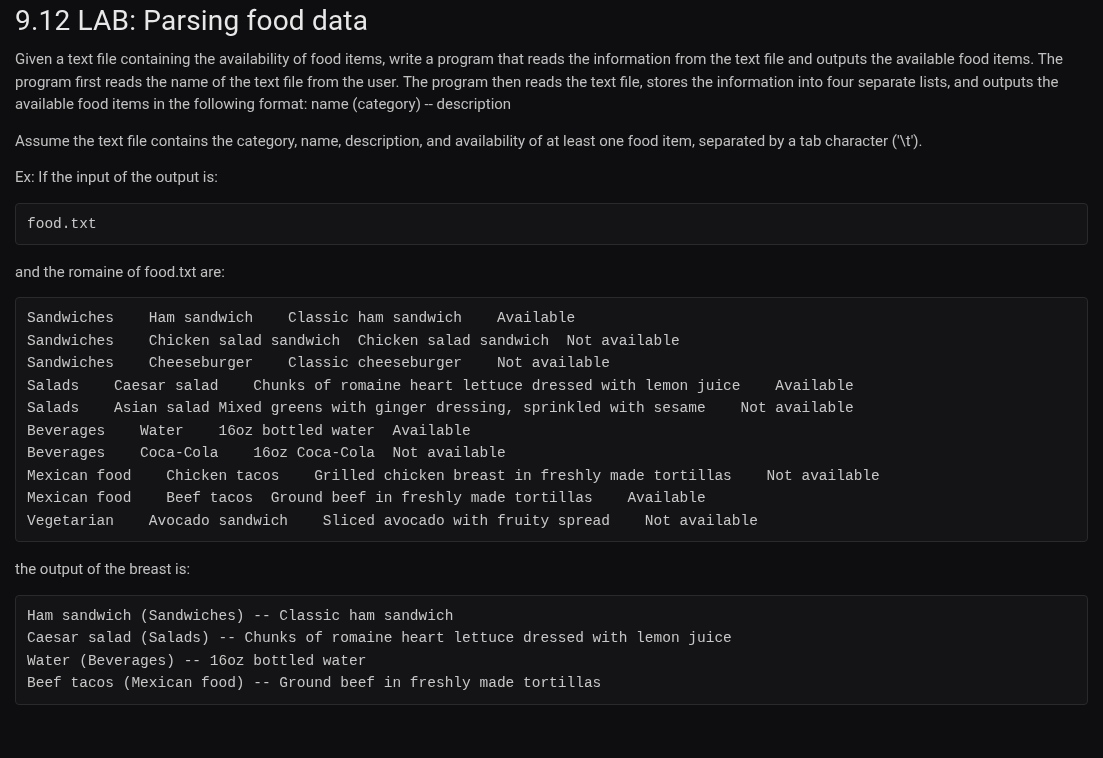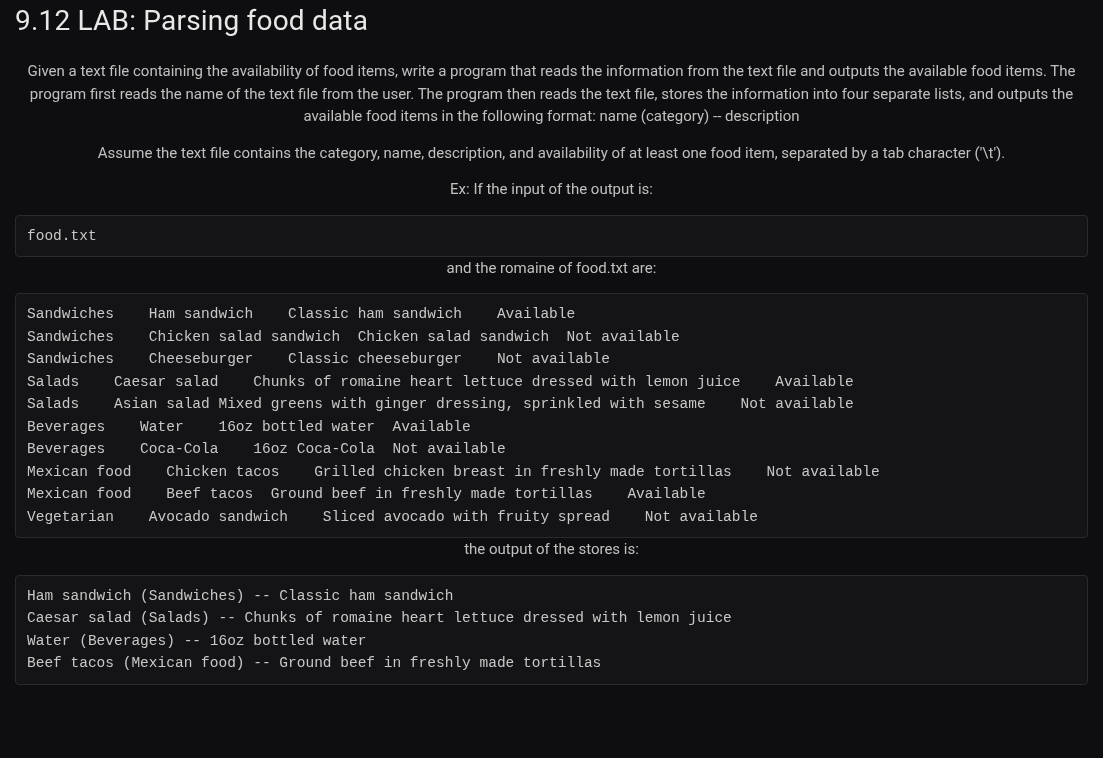--- a/index.html
+++ b/index.html
@@ -13,38 +13,38 @@
       font-family: -apple-system, BlinkMacSystemFont, "Segoe UI", Roboto, Helvetica, Arial, sans-serif;
       font-size: 15px;
       line-height: 1.5;
       padding: 0 15px 20px 15px;
       width: 1103px;
     }
     h1 {
       font-size: 28px;
       font-weight: 400;
       color: #e8e8e8;
-      margin-bottom: 18px;
+      margin-bottom: 6px;
       letter-spacing: 0.2px;
     }
     p {
       margin-bottom: 14px;
       color: #c0c0c0;
       font-size: 15px;
-      text-align: center;
     }
     pre {
       background-color: #141416;
       border: 1px solid #2a2a2e;
       border-radius: 4px;
       padding: 9px 11px;
       color: #c8c8c8;
       font-family: "Courier New", Courier, monospace;
       font-size: 14.5px;
       line-height: 1.55;
+      margin-bottom: 16px;
       white-space: pre;
       overflow-x: auto;
     }
     .single-line {
       padding: 9px 11px;
     }
   </style>
 </head>
 <body>
 
@@ -64,18 +64,18 @@
 Sandwiches    Chicken salad sandwich  Chicken salad sandwich  Not available
 Sandwiches    Cheeseburger    Classic cheeseburger    Not available
 Salads    Caesar salad    Chunks of romaine heart lettuce dressed with lemon juice    Available
 Salads    Asian salad Mixed greens with ginger dressing, sprinkled with sesame    Not available
 Beverages    Water    16oz bottled water  Available
 Beverages    Coca-Cola    16oz Coca-Cola  Not available
 Mexican food    Chicken tacos    Grilled chicken breast in freshly made tortillas    Not available
 Mexican food    Beef tacos  Ground beef in freshly made tortillas    Available
 Vegetarian    Avocado sandwich    Sliced avocado with fruity spread    Not available</pre>
 
-<p>the output of the stores is:</p>
+<p>the output of the breast is:</p>
 
 <pre>Ham sandwich (Sandwiches) -- Classic ham sandwich
 Caesar salad (Salads) -- Chunks of romaine heart lettuce dressed with lemon juice
 Water (Beverages) -- 16oz bottled water
 Beef tacos (Mexican food) -- Ground beef in freshly made tortillas</pre>
 
 </body></html>

